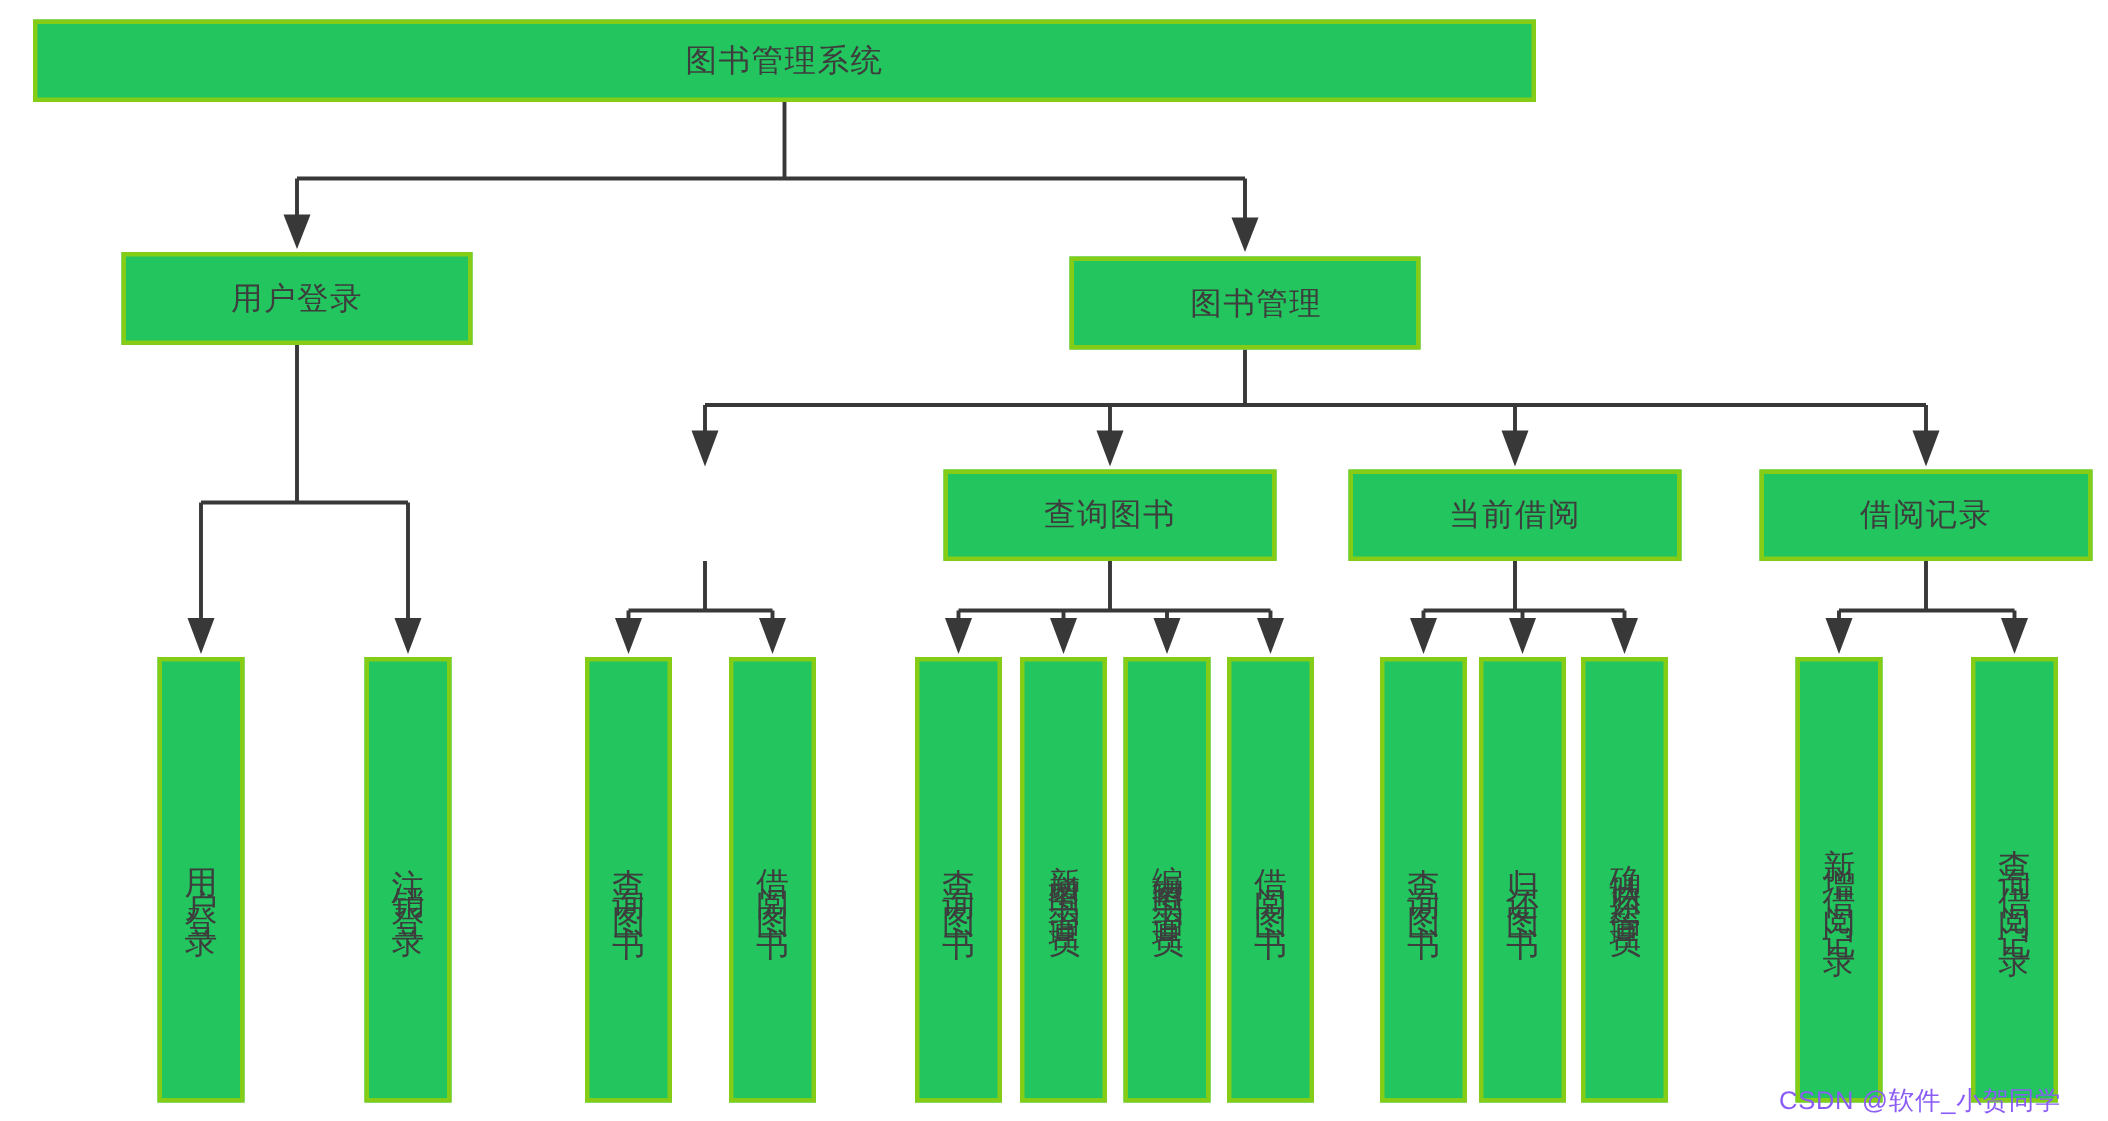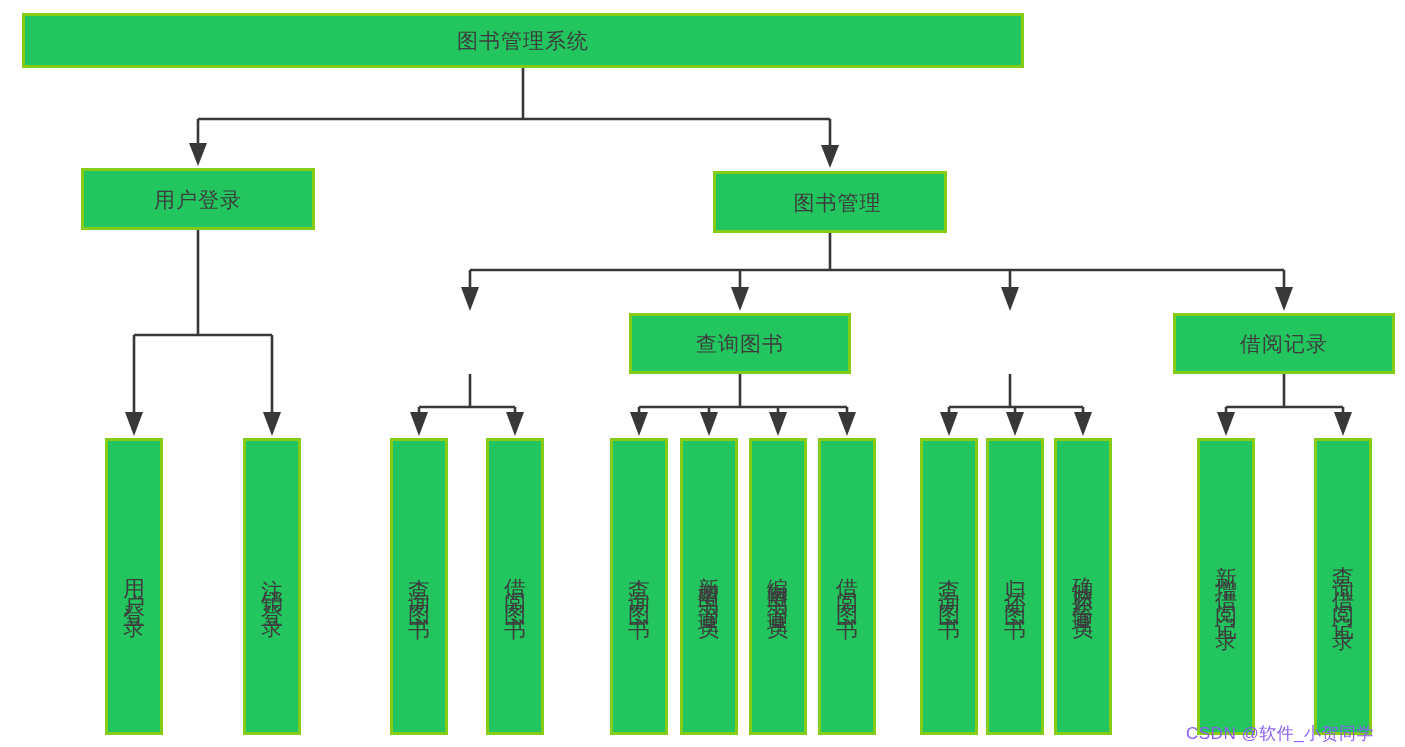--- a/index.html
+++ b/index.html
@@ -126,20 +126,21 @@
       <polygon points="1334,412 1352,412 1343,436"></polygon>
     </g>
   </svg>
 
   <div class="box hbox" style="left:22px; top:13px; width:1002px; height:55px;">图书管理系统</div>
 
   <div class="box hbox" style="left:81px; top:168px; width:234px; height:62px;">用户登录</div>
   <div class="box hbox" style="left:713px; top:171px; width:234px; height:62px;padding-left:15px;">图书管理</div>
 
   <div class="box hbox" style="left:629px; top:313px; width:222px; height:61px;">查询图书</div>
+  <div class="box hbox" style="left:899px; top:313px; width:222px; height:61px;">当前借阅</div>
   <div class="box hbox" style="left:1173px; top:313px; width:222px; height:61px;">借阅记录</div>
 
   <div class="box leaf" style="left:105px;">用户登录</div>
   <div class="box leaf" style="left:243px;">注销登录</div>
 
   <div class="box leaf" style="left:390px;">查询图书</div>
   <div class="box leaf" style="left:486px;">借阅图书</div>
 
   <div class="box leaf" style="left:610px;">查询图书</div>
   <div class="box leaf leaf-long" style="left:680px;">新增图书（管理员）</div>

